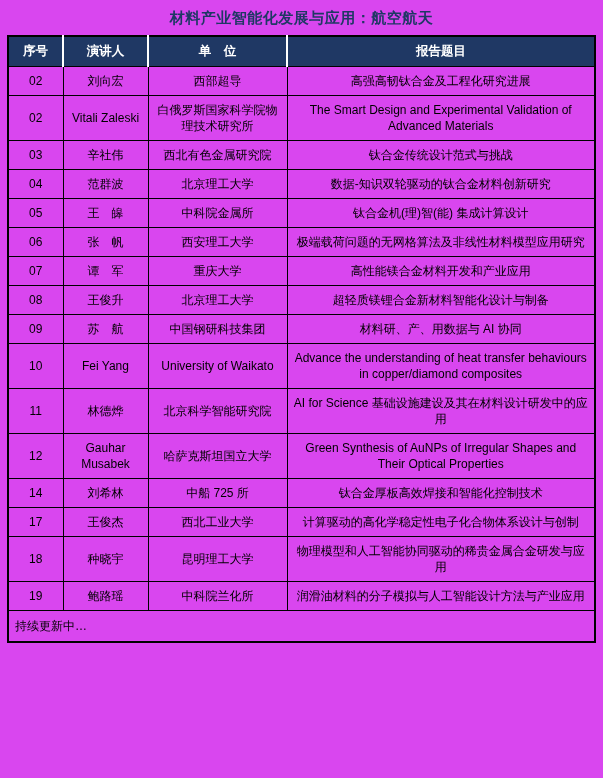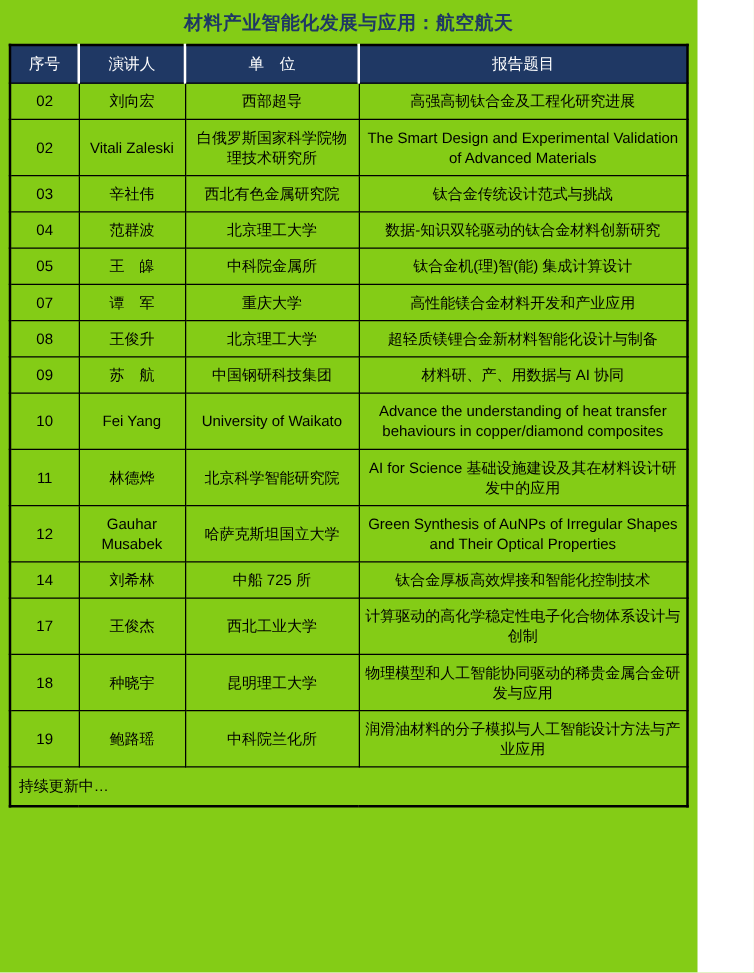--- a/index.html
+++ b/index.html
@@ -2,25 +2,25 @@
 <html><head>
 <meta charset="utf-8">
 <style>
   * { box-sizing: border-box; }
   html, body { margin: 0; padding: 0; background: #ffffff; }
   body {
     font-family: "Liberation Sans", "DejaVu Sans", sans-serif;
     color: #000000;
   }
   .page {
-    width: 558px;
+    width: 603px;
     height: 778px;
     padding: 7px 7px 5px 7px;
     overflow: hidden;
-    background: #84cc16;
+    background: #d946ef;
   }
   .page-title {
     margin: 2px 0 7px 0;
     text-align: center;
     font-size: 15px;
     font-weight: bold;
     color: #1f3864;
     letter-spacing: 0.5px;
   }
   table.schedule {
@@ -30,21 +30,21 @@
     border: 2px solid #000000;
   }
   col.c-no  { width: 55px; }
   col.c-sp  { width: 85px; }
   col.c-org { width: 139px; }
   col.c-ti  { width: auto; }
   th {
     background: #1f3864;
     color: #ffffff;
     font-size: 12.5px;
-    font-weight: normal;
+    font-weight: bold;
     text-align: center;
     vertical-align: middle;
     padding: 6px 2px;
     border-left: 2px solid #ffffff;
     border-bottom: 1px solid #000000;
     margin-left: 20px;
   }
   th:first-child { border-left: none; }
   td {
     border: 1px solid #000000;
@@ -111,20 +111,26 @@
     <td>数据-知识双轮驱动的钛合金材料创新研究</td>
   </tr>
 
   <tr>
     <td>05</td>
     <td>王　皞</td>
     <td>中科院金属所</td>
     <td>钛合金机(理)智(能) 集成计算设计</td>
   </tr>
 
+  <tr>
+    <td>06</td>
+    <td>张　帆</td>
+    <td>西安理工大学</td>
+    <td>极端载荷问题的无网格算法及非线性材料模型应用研究</td>
+  </tr>
 
   <tr>
     <td>07</td>
     <td>谭　军</td>
     <td>重庆大学</td>
     <td>高性能镁合金材料开发和产业应用</td>
   </tr>
 
   <tr>
     <td>08</td>

